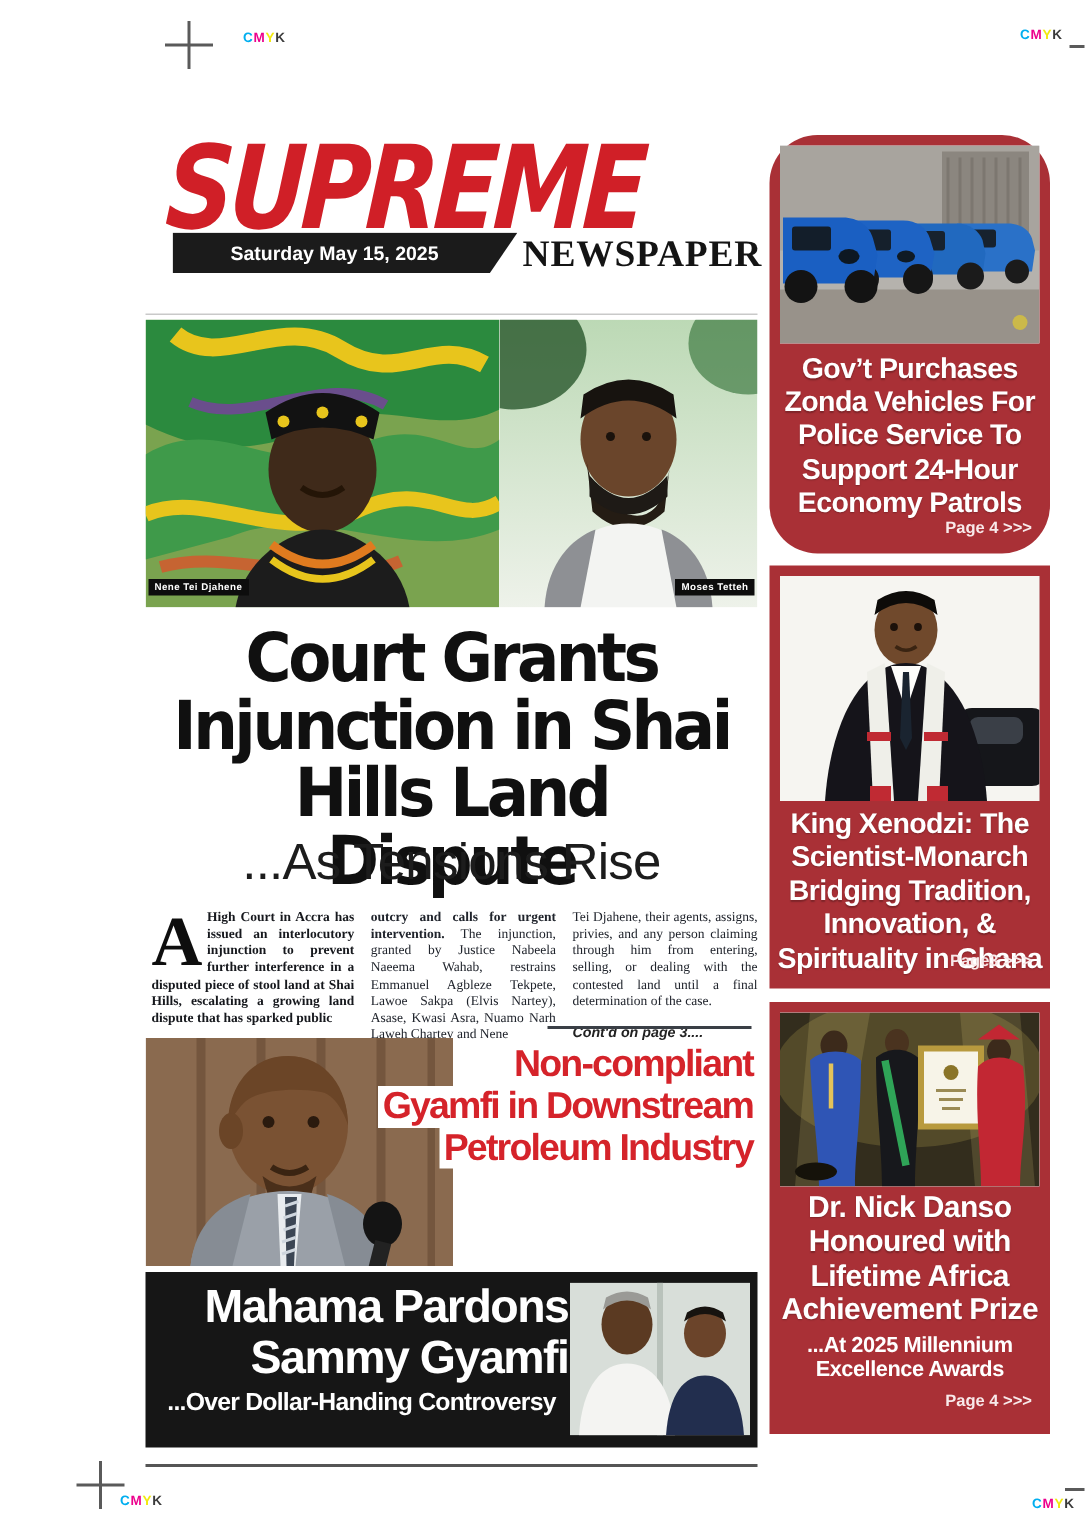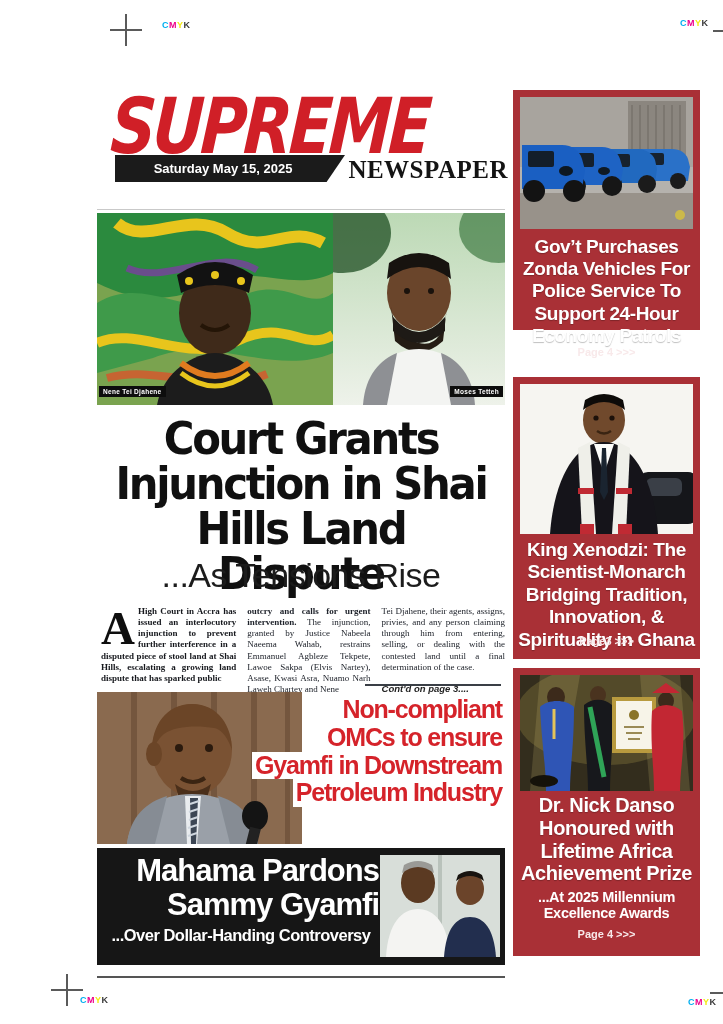--- a/index.html
+++ b/index.html
@@ -81,21 +81,21 @@
   
   .sbox { position:absolute; left:478px; width:187px; background:#a93036; }
   .sbox .sphoto { position:absolute; left:7px; top:7px; right:7px; overflow:hidden; background:#ddd; }
   .sbox .shead {
     position:absolute; left:4px; right:4px; text-align:center; color:#fff;
     font-weight:700; font-family:"Liberation Sans", sans-serif; letter-spacing:-0.4px;
     text-shadow:0 1px 1px rgba(0,0,0,.25);
   }
   .sbox .ssub { position:absolute; left:4px; right:4px; text-align:center; color:#fff;
     font:700 14.5px/1.1 "Liberation Sans", sans-serif; letter-spacing:-0.3px; }
-  .sbox .spage { position:absolute; left:0; right:0; text-align:center; color:#f8e9ea;
+  .sbox .spage { position:absolute; left:0; right:12px; text-align:right; color:#f8e9ea;
     font:bold 11px "Liberation Sans", sans-serif; }
   svg { display:block; }
 </style>
 </head>
 <body>
 
 <div class="page">
 
   <svg class="regcross" style="left:73px;top:12px;" viewBox="0 0 36 36">
       <path d="M18 2v32M2 18h32" stroke="#5a5a5a" stroke-width="2" fill="none"></path>
@@ -217,23 +217,20 @@
         <path d="M93 112l9-3M92 120l9-3M92 128l9-3M91 136l9-3M91 144l9-3" stroke="#cfd6de" stroke-width="2"></path>
         <ellipse cx="158" cy="124" rx="13" ry="15" fill="#141414"></ellipse>
         <rect x="152" y="136" width="11" height="20" fill="#222" transform="rotate(14 158 140)"></rect>
       </svg>
     </div>
     <div class="npa-headline">
       <div class="line">
           <span>Non-compliant</span>
         </div>
       <div class="line">
-          <span>OMCs to ensure</span>
-        </div>
-      <div class="line">
           <span>Gyamfi in Downstream</span>
         </div>
       <div class="line">
           <span>Petroleum Industry</span>
         </div>
     </div>
   </div>
 
   <div class="mahama">
     <div class="mahama-text">
@@ -249,21 +246,21 @@
         <path d="M22 18q16-12 32 0l-2-8q-14-8-28 0z" fill="#9a9a96"></path>
         <path d="M6 102c2-34 16-48 32-48s30 14 32 48z" fill="#f4f4f2"></path>
         <ellipse cx="90" cy="34" rx="14" ry="16" fill="#6b442a"></ellipse>
         <path d="M76 26q14-10 28 0l-2-6q-12-8-24 0z" fill="#17130f"></path>
         <path d="M64 102c2-28 12-40 26-40s24 12 26 40z" fill="#222e4e"></path>
       </svg>
     </div>
   </div>
   <div class="bottom-rule"></div>
 
-  <div class="sbox" style="top:90px;height:240px;">
+  <div class="sbox" style="top:90px;height:279px;border-radius:32px;">
     <div class="sphoto" style="height:132px;">
       <svg width="173" height="132" viewBox="0 0 173 132">
         <rect width="173" height="132" fill="#b5b2ad"></rect>
         <rect width="173" height="70" fill="#a8a49e"></rect>
         <rect x="108" y="4" width="58" height="54" fill="#8b867f"></rect>
         <path d="M112 8v46M120 8v46M128 8v46M136 8v46M144 8v46M152 8v46M160 8v46" stroke="#7c7770" stroke-width="2"></path>
         <rect y="96" width="173" height="36" fill="#98928a"></rect>
         <g>
           <path d="M118 52h34c8 0 14 4 16 10l2 8-2 14h-50z" fill="#2a71c8"></path>
           <rect x="124" y="56" width="20" height="12" fill="#17222e" rx="2"></rect>

